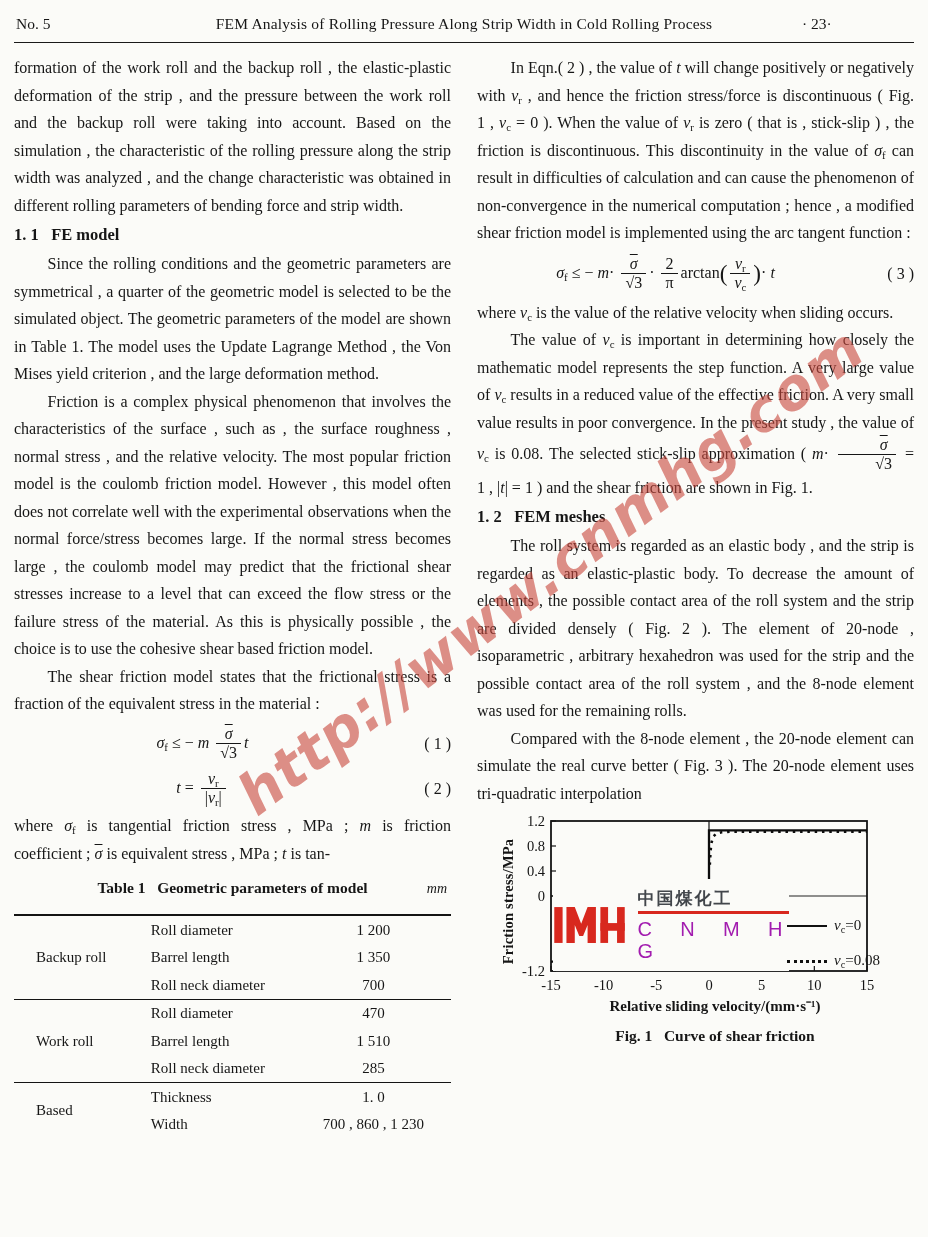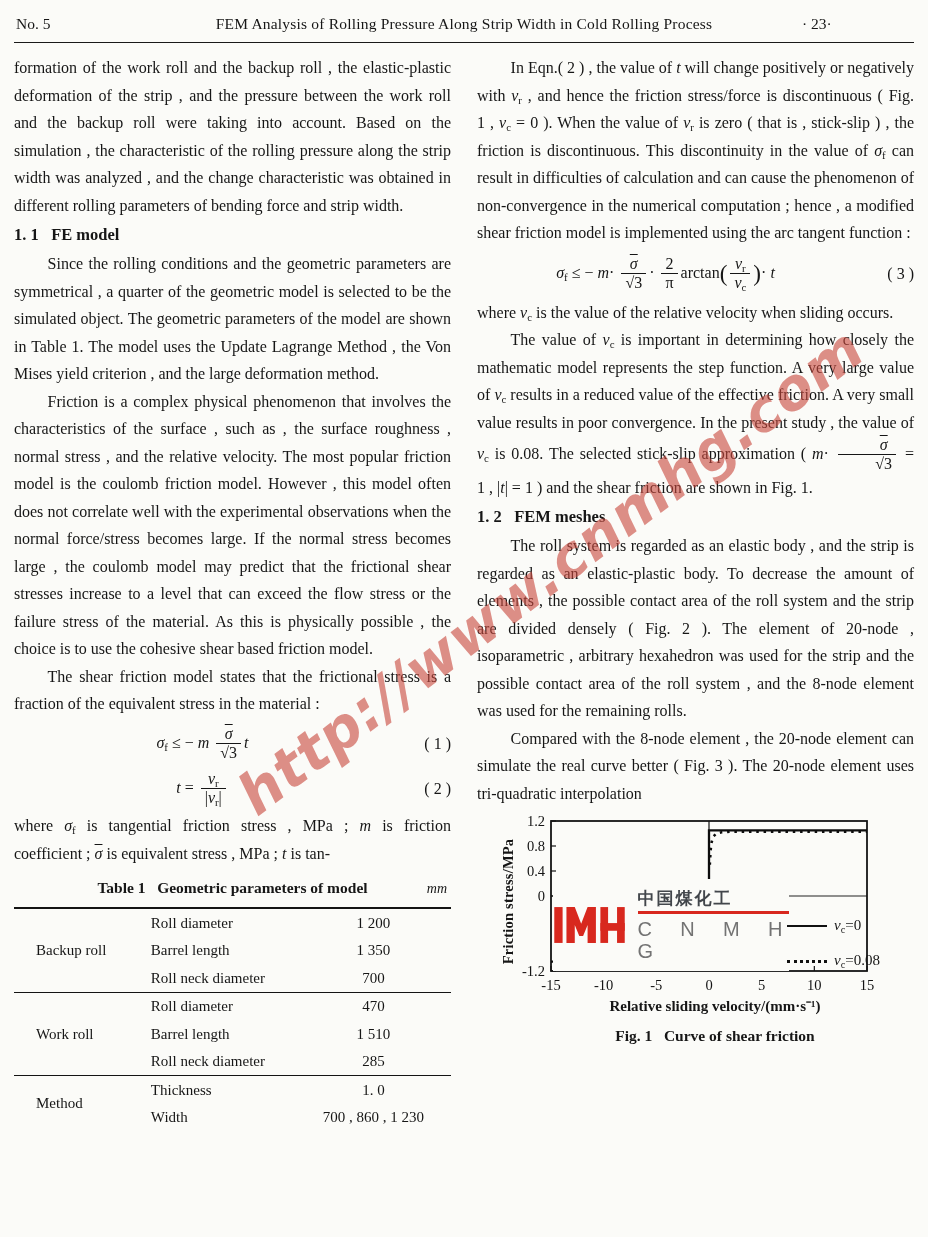--- a/index.html
+++ b/index.html
@@ -36,21 +36,21 @@
   .eqrow{display:flex;align-items:center;margin:7px 0 5px 0;}
   .eqbody{flex:1;text-align:center;}
   .eqnum{width:60px;text-align:right;white-space:nowrap;}
   .frac{display:inline-block;text-align:center;vertical-align:middle;margin:0 3px;font-style:normal;}
   .frac .fn{display:block;border-bottom:1.2px solid #161616;padding:0 4px;line-height:1.15;}
   .frac .fd{display:block;padding:0 4px;line-height:1.15;}
   .ovl{text-decoration:overline;}
   .bigp{font-size:1.45em;vertical-align:middle;font-style:normal;}
   
   .tblwrap{margin-top:8px;}
-  .ttitle{position:relative;text-align:center;font-weight:bold;font-size:15.5px;margin-bottom:5px;}
+  .ttitle{position:relative;text-align:center;font-weight:bold;font-size:15.5px;margin-bottom:12px;}
   .tunit{position:absolute;right:4px;top:2px;font-weight:normal;font-size:14px;font-style:italic;}
   table.ptable{width:100%;border-collapse:collapse;border-top:2.2px solid #141414;font-size:15px;}
   table.ptable td{padding:2.5px 4px;line-height:1.5;}
   table.ptable td.gname{width:118px;padding-left:22px;}
   table.ptable td.param{width:182px;}
   table.ptable td.val{width:118px;text-align:center;padding-right:26px;}
   table.ptable tr.gs td{border-top:1.5px solid #141414;}
   
   .figure{position:relative;width:404px;margin:8px 0 0 18px;}
   .ylabel{
@@ -59,21 +59,21 @@
   }
   #chart-svg text.tick{font:14.5px "Liberation Serif", serif;fill:#141414;}
   .plotbox{position:relative;width:404px;height:178px;}
   .logo-overlay{
     position:absolute;left:58px;top:64px;width:236px;height:92px;
     background:#fbfbf8;display:flex;align-items:center;gap:9px;
   }
   .logo-text{display:flex;flex-direction:column;}
   .logo-cn{font-size:17px;color:#42464b;letter-spacing:2px;font-weight:600;line-height:1.2;}
   .logo-underline{height:3px;background:#d8281e;margin:2px 0 4px 0;}
-  .logo-en{font-size:20px;color:#737373;letter-spacing:6.5px;font-family:"Liberation Sans", sans-serif;line-height:1.1;}
+  .logo-en{font-size:20px;color:#a21caf;letter-spacing:6.5px;font-family:"Liberation Sans", sans-serif;line-height:1.1;}
   .legend{position:absolute;left:292px;top:98px;display:flex;flex-direction:column;gap:9px;}
   .legrow{display:flex;align-items:center;gap:7px;font-size:15px;white-space:nowrap;}
   .ls-solid{width:40px;border-top:2.4px solid #111;}
   .ls-dotted{width:40px;border-top:3.2px dotted #111;}
   .xlabel{width:360px;margin-left:40px;text-align:center;font-weight:bold;font-size:15px;margin-top:1px;}
   .caption{width:360px;margin-left:40px;text-align:center;font-weight:bold;font-size:15.5px;margin-top:3px;}
   
   .watermark{
     position:absolute;left:225px;top:775px;z-index:6;
     transform:rotate(-37deg);transform-origin:0 0;
@@ -146,21 +146,21 @@
           </tr>
           <tr>
             <td class="param">Barrel length</td>
             <td class="val">1 510</td>
           </tr>
           <tr>
             <td class="param">Roll neck diameter</td>
             <td class="val">285</td>
           </tr>
           <tr class="gs">
-            <td class="gname" rowspan="2">Method</td>
+            <td class="gname" rowspan="2">Based</td>
             <td class="param">Thickness</td>
             <td class="val">1. 0</td>
           </tr>
           <tr>
             <td class="param">Width</td>
             <td class="val">700 , 860 , 1 230</td>
           </tr>
         </tbody>
           </table>
       </div>

